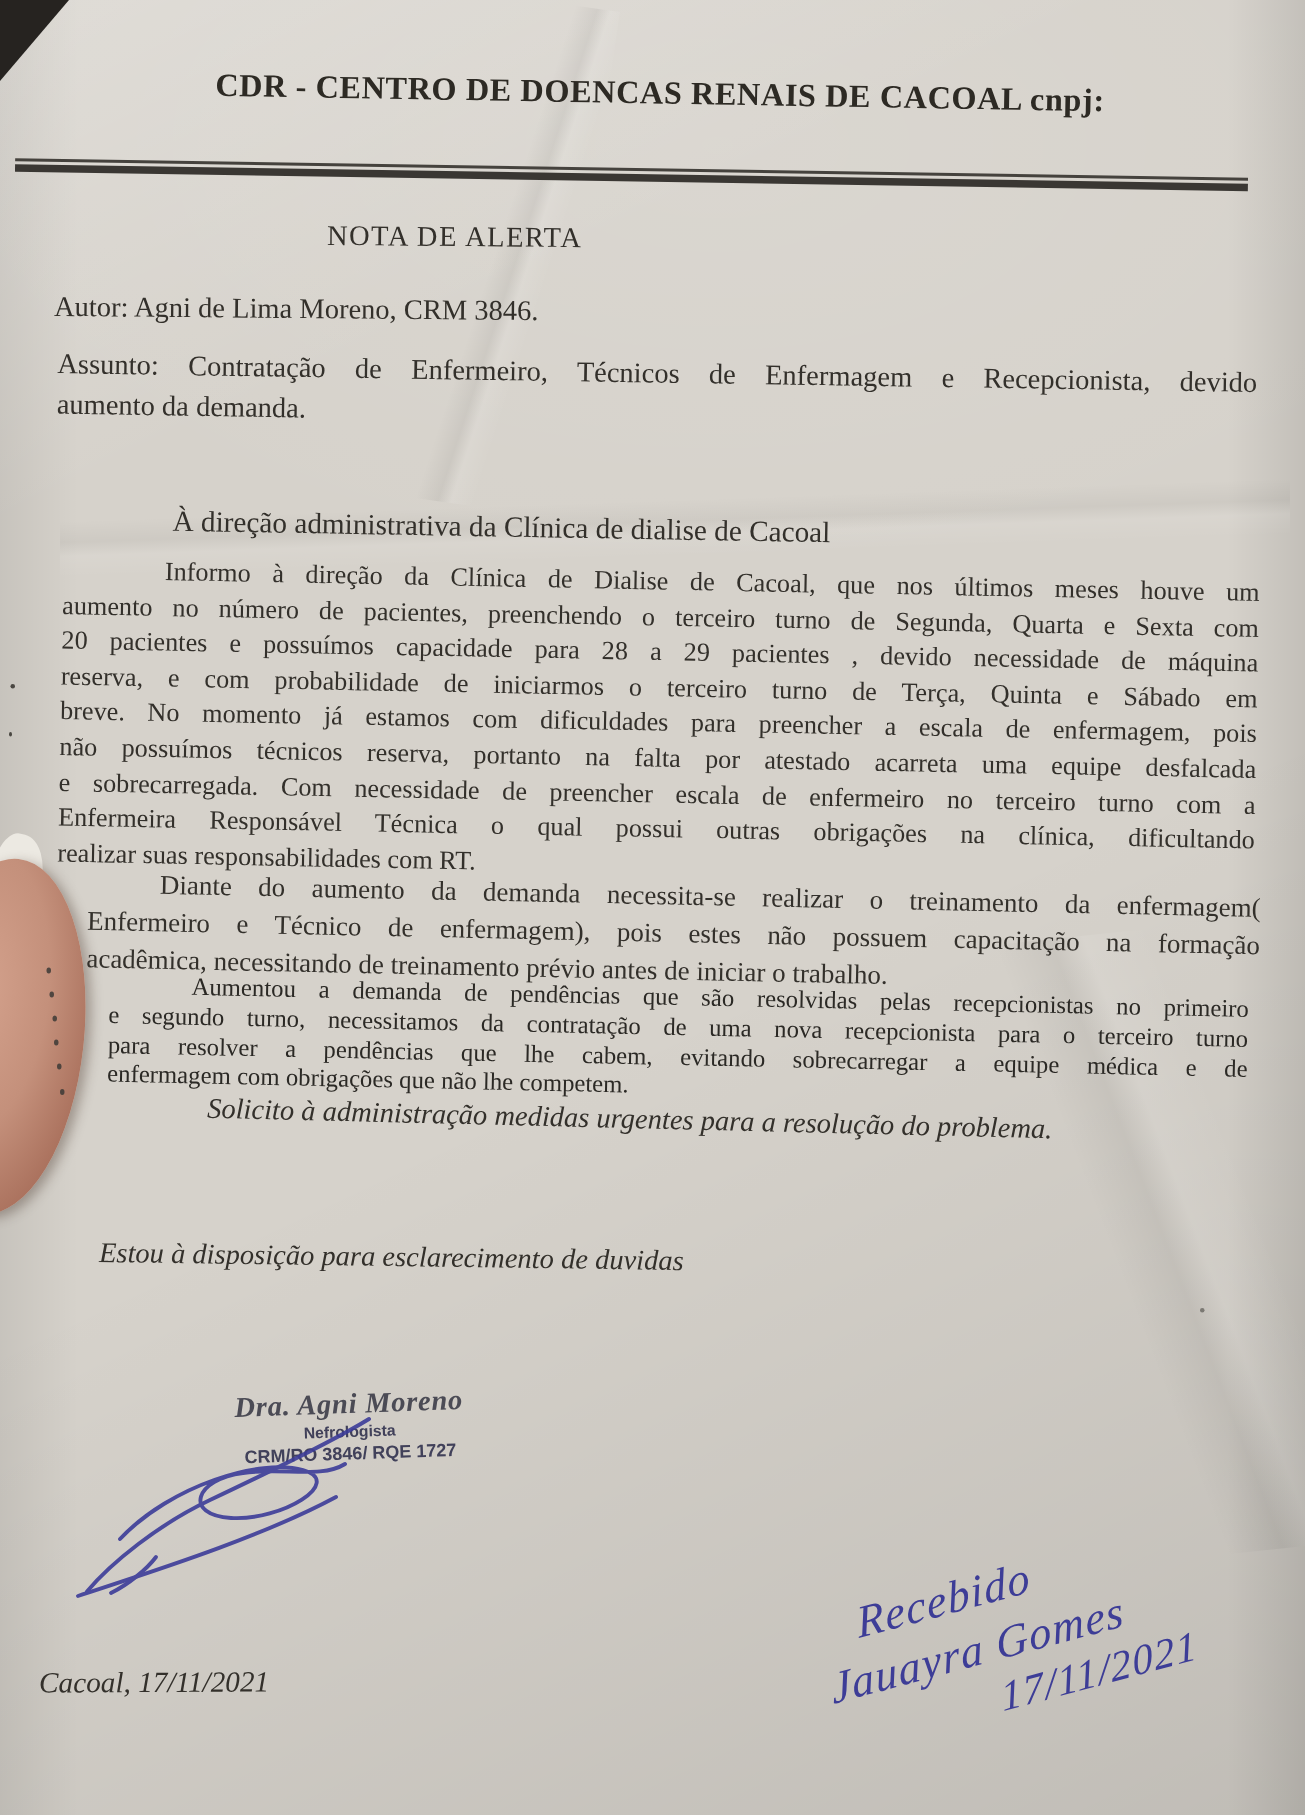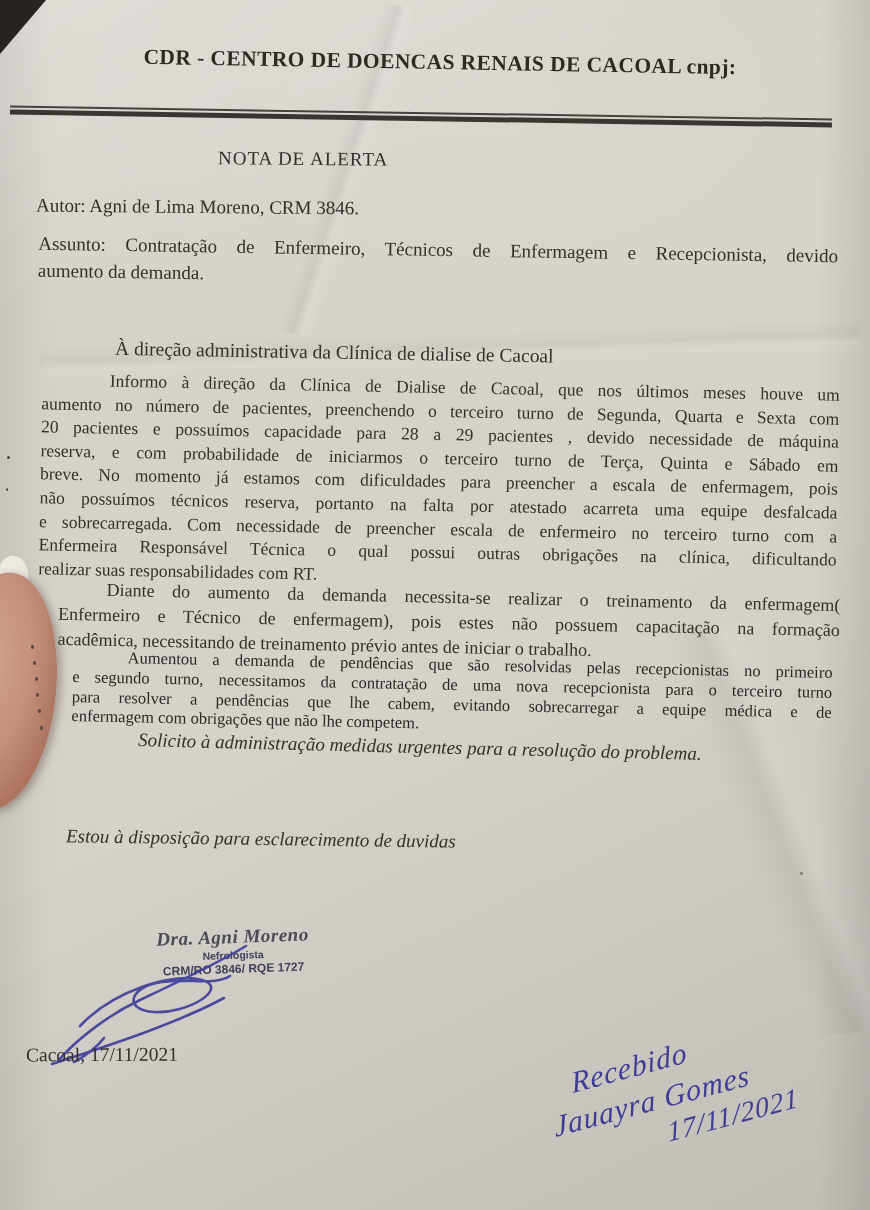--- a/index.html
+++ b/index.html
@@ -44,21 +44,21 @@
   .rule .thick{height:5px;background:#3a3733;}
   .heading{left:218px;top:148px;font-size:19px;letter-spacing:1px;transform:rotate(.5deg);}
   .author{left:36px;top:196px;font-size:19px;transform:rotate(.5deg);}
   .subject{left:38px;top:236px;width:800px;font-size:19px;line-height:27px;transform:rotate(.9deg);--indent:0px;}
   .salutation{left:40px;top:341px;font-size:19.5px;padding-left:75px;transform:rotate(1deg);}
   .para1{left:40px;top:376px;width:798px;font-size:17.5px;line-height:23.6px;transform:rotate(1.1deg);--indent:68px;}
   .para2{left:58px;top:585px;width:782px;font-size:18px;line-height:25px;transform:rotate(1.2deg);--indent:48px;}
   .para3{left:72px;top:655px;width:760px;font-size:16.5px;line-height:19.8px;color:#2b2925;transform:rotate(1.2deg);--indent:55px;}
   .request{left:138px;top:736px;font-size:19px;font-style:italic;transform:rotate(1.4deg);}
   .availability{left:66px;top:828px;font-size:19px;font-style:italic;transform:rotate(.8deg);}
-  .placedate{left:26px;top:1044px;font-size:19.5px;transform:rotate(-.3deg);}
+  .placedate{left:26px;top:1112px;font-size:19.5px;font-style:italic;transform:rotate(-.3deg);}
 
   .tline{text-align:justify;text-align-last:justify;}
   .tline.first{padding-left:var(--indent,0px);}
   .tline.last{text-align-last:left;}
 
   
   .stamp{left:128px;top:926px;width:210px;text-align:center;transform:rotate(-2deg);color:#46465a;}
   .stamp .sname{font-size:19px;font-style:italic;font-weight:bold;letter-spacing:.5px;color:#4b4b55;}
   .stamp .sspec{font-family:"Liberation Sans",sans-serif;font-size:10.5px;font-weight:bold;margin-top:1px;color:#41415a;}
   .stamp .sreg{font-family:"Liberation Sans",sans-serif;font-size:12px;font-weight:bold;margin-top:1px;color:#41415a;}

